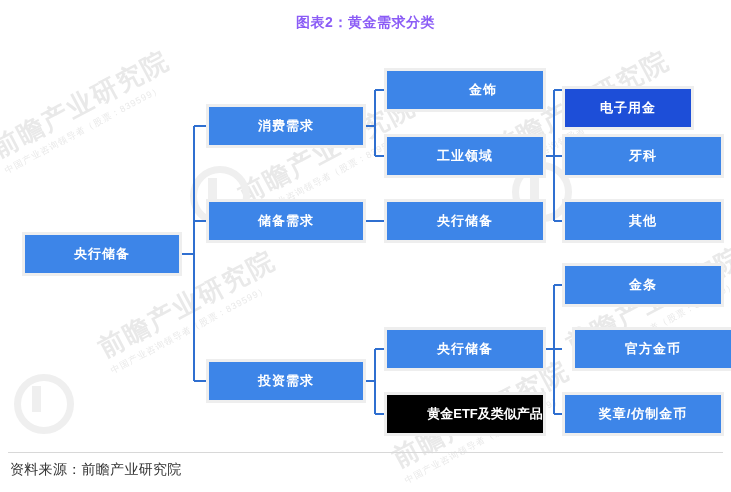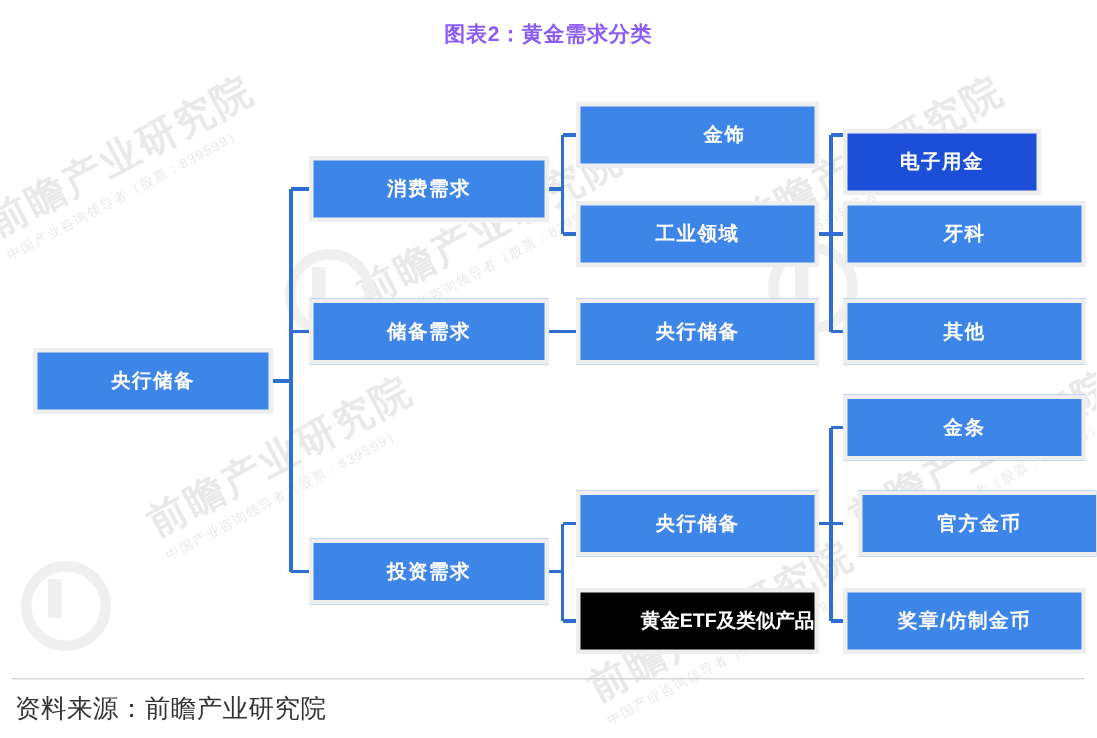--- a/index.html
+++ b/index.html
@@ -113,21 +113,21 @@
     top: 452px;
     width: 715px;
     height: 1px;
     background: #d8d8d8;
     z-index: 4;
   }
   .source {
     position: absolute;
     left: 10px;
     top: 461px;
-    font-size: 17px;
+    font-size: 14px;
     color: #333333;
     z-index: 5;
     letter-spacing: 0.3px;
   }
   .brand {
     position: absolute;
     right: 10px;
     top: 462px;
     font-size: 11px;
     color: #555555;

